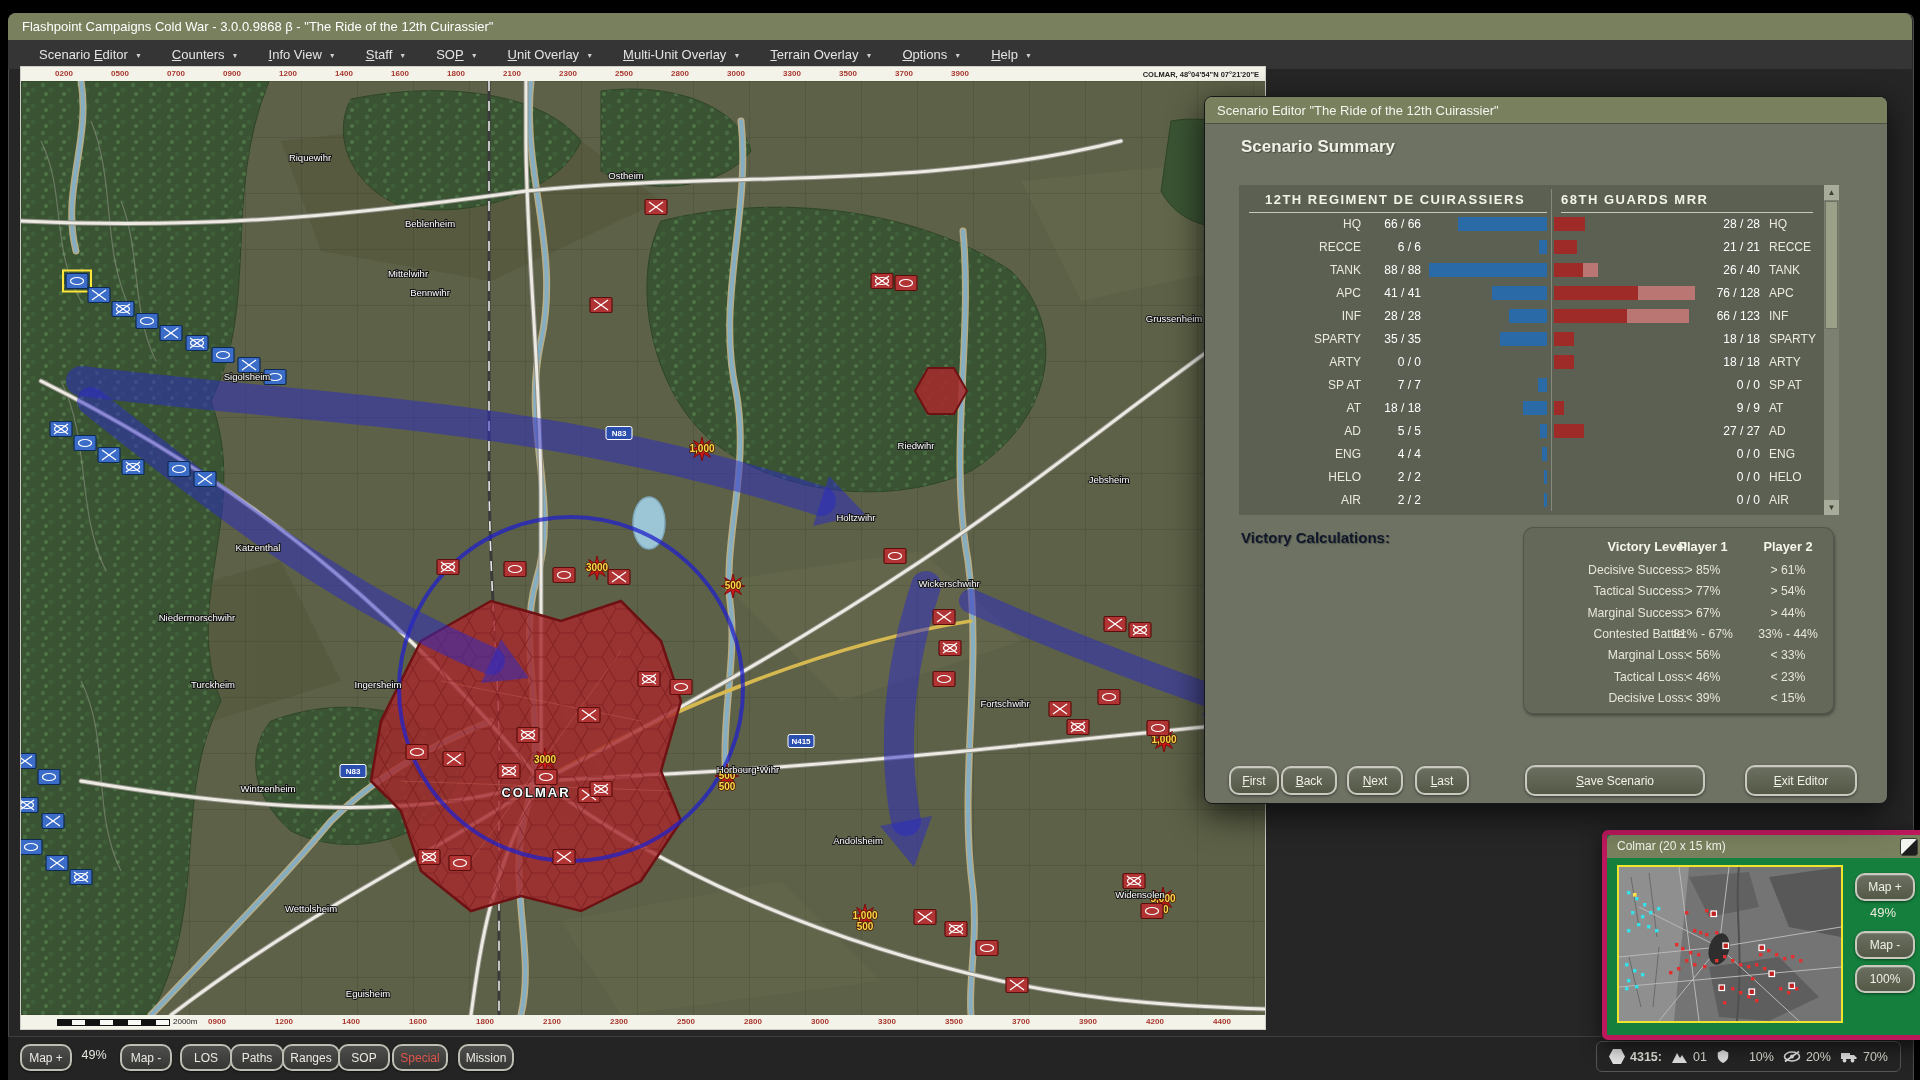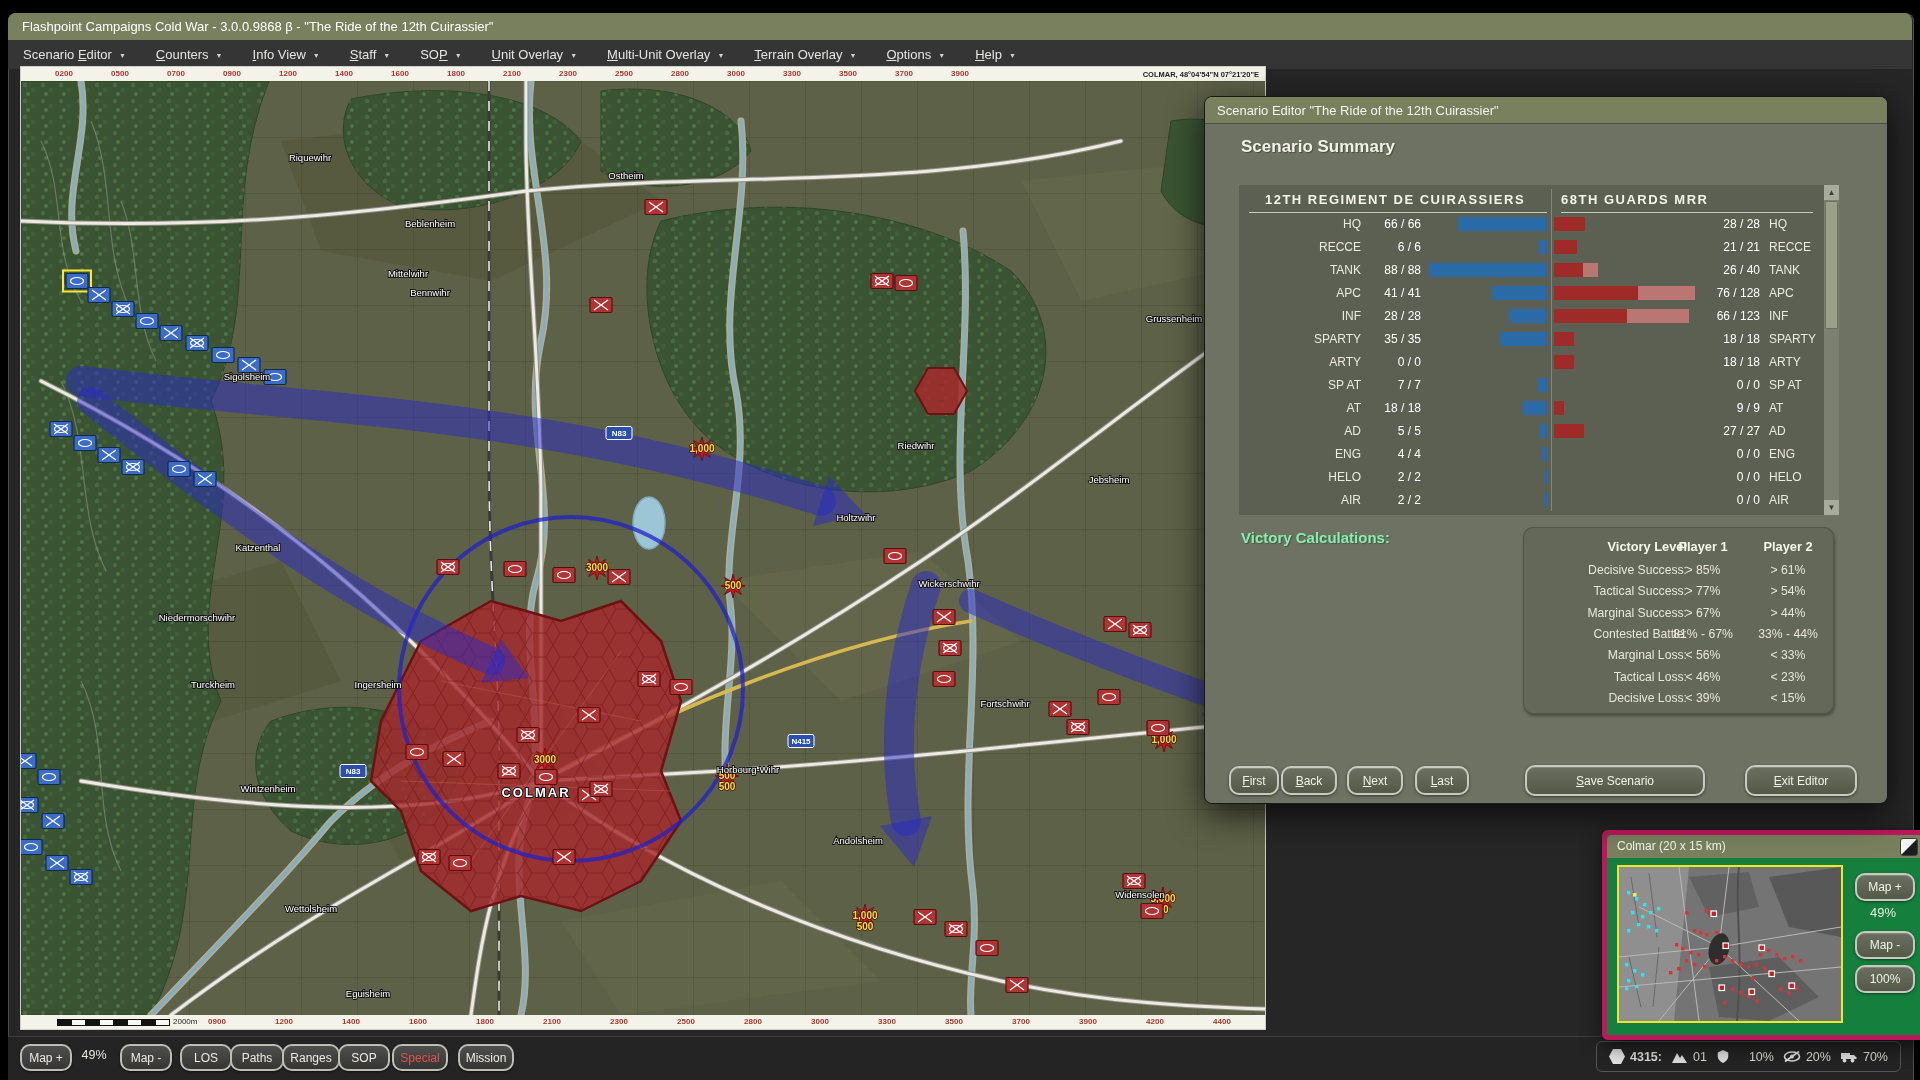--- a/index.html
+++ b/index.html
@@ -4,21 +4,21 @@
 <style>
   html,body{margin:0;padding:0;width:1920px;height:1080px;background:#000;overflow:hidden;
     font-family:"Liberation Sans", sans-serif;-webkit-font-smoothing:antialiased;}
   .abs{position:absolute;}
   
   #frame{left:8px;top:13px;width:1904px;height:1067px;background:#262626;border:1px solid #4a4a4a;
     border-bottom:none;border-radius:8px 8px 0 0;}
   #titlebar{left:8px;top:13px;width:1904px;height:43px;background:#78805e;border-radius:8px 8px 0 0;
     color:#fff;font-size:13px;line-height:27px;padding-left:14px;box-sizing:border-box;}
   #menubar{left:8px;top:40px;width:1904px;height:29px;background:#353535;display:flex;align-items:center;
-    box-sizing:border-box;color:#e4e4e2;font-size:13px;}
+    padding-left:16px;box-sizing:border-box;color:#e4e4e2;font-size:13px;}
   .menu-item{padding:0 15px;height:29px;display:flex;align-items:center;cursor:default;white-space:nowrap;}
   .menu-item u{text-decoration:underline;}
   .caret{font-size:7px;color:#cfcfcf;margin-left:7px;transform:translateY(1px);}
   
   #map{left:20px;top:66px;width:1246px;height:964px;border:1px solid #cfcfc8;box-sizing:border-box;background:#5d6147;}
   .ruler{position:relative;width:100%;height:14px;background:#f4f3ea;overflow:hidden;}
   .ruler .num{position:absolute;top:2px;width:40px;text-align:center;font-size:8px;font-weight:bold;color:#a8372e;}
   #corner-label{position:absolute;right:6px;top:3px;font-size:7.5px;font-weight:bold;color:#222;}
   #scalebar{position:absolute;left:36px;top:4px;display:flex;}
   #scalebar i{display:block;width:13px;height:5px;border:1px solid #111;border-left:none;}
@@ -50,21 +50,21 @@
   .srow .lv{position:absolute;left:112px;width:70px;text-align:right;font-size:12px;color:#fff;top:4px;}
   .srow .lbar{position:absolute;top:4px;height:14px;background:#2a6aa6;}
   .srow .rbar{position:absolute;left:315px;top:4px;height:14px;background:#9e2b28;}
   .srow .rbar2{position:absolute;top:4px;height:14px;background:#b97672;}
   .srow .rv{position:absolute;left:431px;width:90px;text-align:right;font-size:12px;color:#fff;top:4px;}
   .srow .rt{position:absolute;left:530px;font-size:12px;color:#eceadd;top:4px;}
   #vscroll{position:absolute;right:0;top:0;width:15px;height:330px;background:#7b8070;}
   .sb-btn{position:absolute;left:0;width:15px;height:15px;background:#a8ac9a;color:#3a3e33;font-size:8px;
     display:flex;align-items:center;justify-content:center;}
   #sb-thumb{position:absolute;left:1px;top:16px;width:13px;height:128px;background:#9ba089;border:1px solid #6d7263;box-sizing:border-box;}
-  #victory-heading{position:absolute;left:36px;top:432px;font-size:15px;font-weight:bold;color:#86efac;
+  #victory-heading{position:absolute;left:36px;top:432px;font-size:15px;font-weight:bold;color:#0f172a;
     text-shadow:1px 1px 1px rgba(0,0,0,.3);}
   #victory-text{position:absolute;left:36px;top:458px;width:286px;font-size:12px;line-height:16.5px;
     color:#eae8da;white-space:pre-line;}
   #victory-panel{position:absolute;left:318px;top:430px;width:311px;height:187px;background:#636858;
     border-radius:10px;box-shadow:inset 0 0 0 1px #51564a,1px 2px 3px rgba(0,0,0,.35);}
   .vt-row{position:absolute;left:0;width:100%;height:20px;font-size:12.2px;color:#e8e6d8;}
   .vt-row .c1{position:absolute;left:0;width:140px;text-align:right;margin-left:24px;}
   .vt-row .c2{position:absolute;left:140px;width:80px;text-align:center;}
   .vt-row .c3{position:absolute;left:222px;width:86px;text-align:center;}
   .vt-head{font-weight:bold;color:#f7f6ec;font-size:12.8px;}

